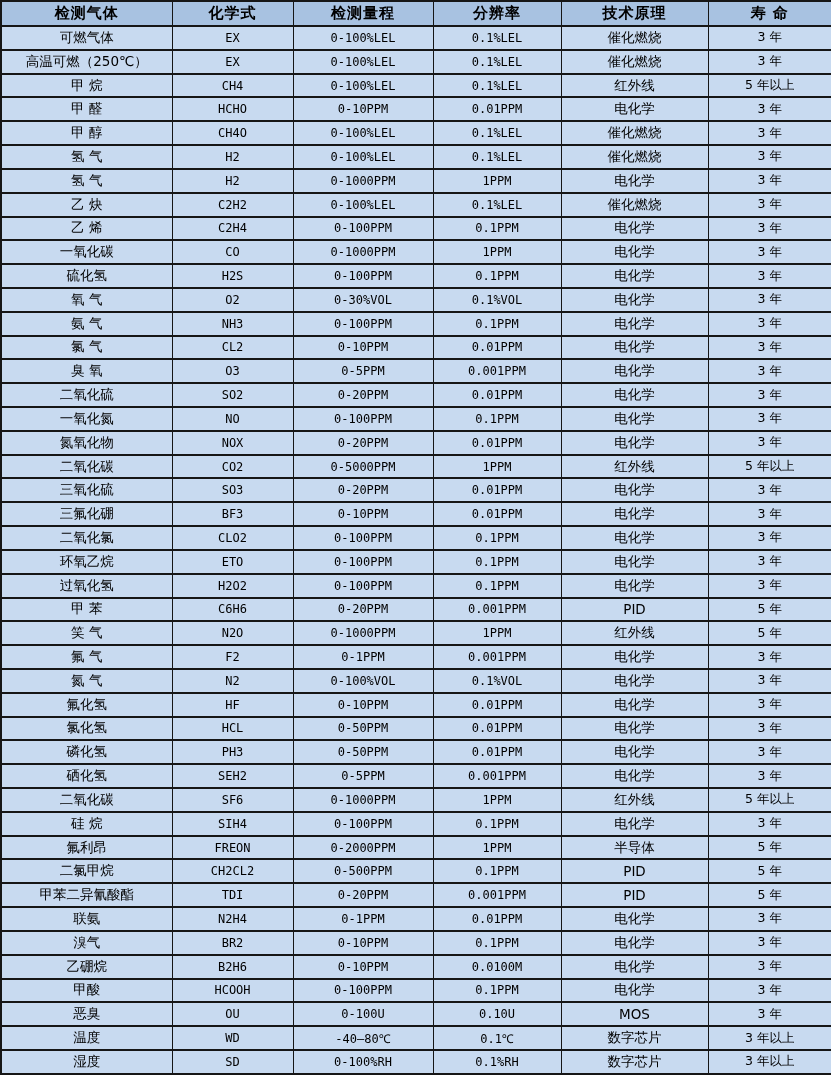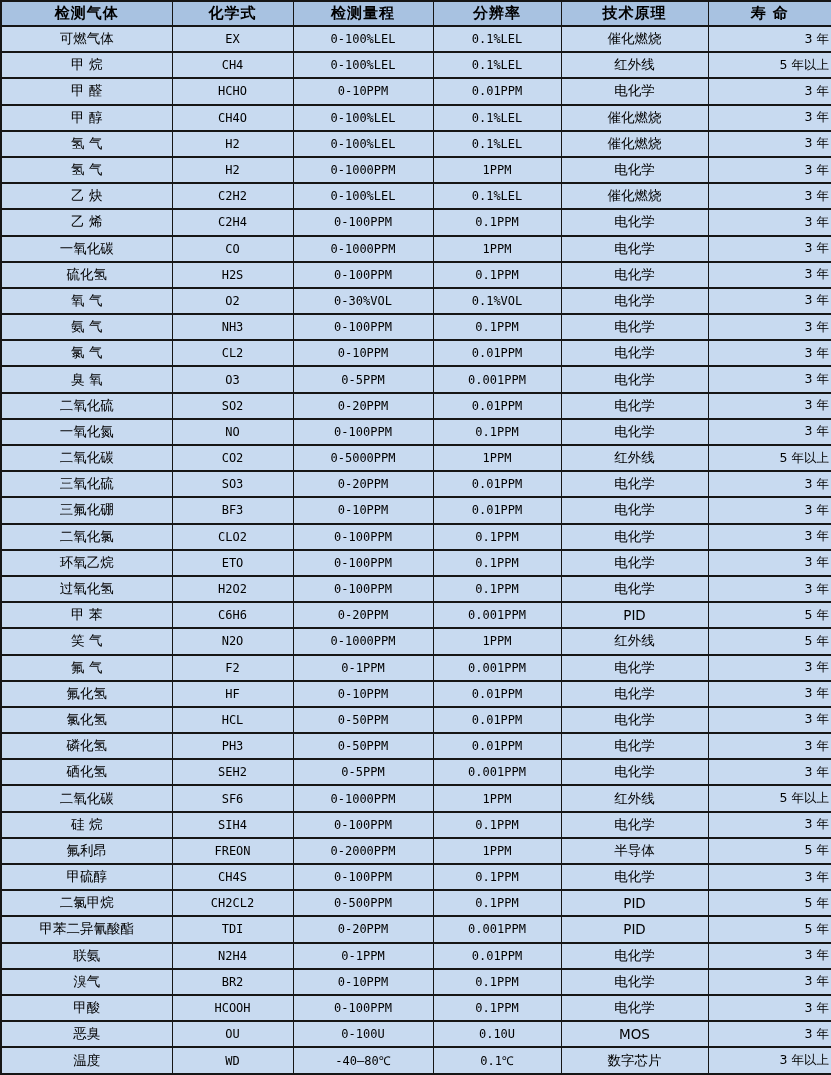--- a/index.html
+++ b/index.html
@@ -38,21 +38,21 @@
     letter-spacing: 1px;
   }
   td {
     font-family: "DejaVu Sans Mono", monospace;
     font-size: 12px;
   }
   td.c-gas, td.c-principle {
     font-family: "DejaVu Sans", sans-serif;
     font-size: 13.5px;
   }
-  td.c-lifespan { font-family: "DejaVu Sans", sans-serif; font-size: 12.5px; text-align: right; }
+  td.c-lifespan { font-family: "DejaVu Sans", sans-serif; font-size: 12.5px; }
 </style>
 </head>
 <body>
 
 <table class="spec">
   <colgroup>
     <col style="width:171px">
     <col style="width:121px">
     <col style="width:140px">
     <col style="width:128px">
@@ -73,20 +73,28 @@
 
   <tr>
       <td class="c-gas">可燃气体</td>
       <td class="c-formula">EX</td>
       <td class="c-range">0-100%LEL</td>
       <td class="c-resolution">0.1%LEL</td>
       <td class="c-principle">催化燃烧</td>
       <td class="c-lifespan">3 年</td>
     </tr>
       <tr>
+      <td class="c-gas">高温可燃（250℃）</td>
+      <td class="c-formula">EX</td>
+      <td class="c-range">0-100%LEL</td>
+      <td class="c-resolution">0.1%LEL</td>
+      <td class="c-principle">催化燃烧</td>
+      <td class="c-lifespan">3 年</td>
+    </tr>
+      <tr>
       <td class="c-gas">甲 烷</td>
       <td class="c-formula">CH4</td>
       <td class="c-range">0-100%LEL</td>
       <td class="c-resolution">0.1%LEL</td>
       <td class="c-principle">红外线</td>
       <td class="c-lifespan">5 年以上</td>
     </tr>
       <tr>
       <td class="c-gas">甲 醛</td>
       <td class="c-formula">HCHO</td>
@@ -189,20 +197,28 @@
       <td class="c-range">0-20PPM</td>
       <td class="c-resolution">0.01PPM</td>
       <td class="c-principle">电化学</td>
       <td class="c-lifespan">3 年</td>
     </tr>
       <tr>
       <td class="c-gas">一氧化氮</td>
       <td class="c-formula">NO</td>
       <td class="c-range">0-100PPM</td>
       <td class="c-resolution">0.1PPM</td>
+      <td class="c-principle">电化学</td>
+      <td class="c-lifespan">3 年</td>
+    </tr>
+      <tr>
+      <td class="c-gas">氮氧化物</td>
+      <td class="c-formula">NOX</td>
+      <td class="c-range">0-20PPM</td>
+      <td class="c-resolution">0.01PPM</td>
       <td class="c-principle">电化学</td>
       <td class="c-lifespan">3 年</td>
     </tr>
       <tr>
       <td class="c-gas">二氧化碳</td>
       <td class="c-formula">CO2</td>
       <td class="c-range">0-5000PPM</td>
       <td class="c-resolution">1PPM</td>
       <td class="c-principle">红外线</td>
       <td class="c-lifespan">5 年以上</td>
@@ -265,20 +281,28 @@
     </tr>
       <tr>
       <td class="c-gas">氟 气</td>
       <td class="c-formula">F2</td>
       <td class="c-range">0-1PPM</td>
       <td class="c-resolution">0.001PPM</td>
       <td class="c-principle">电化学</td>
       <td class="c-lifespan">3 年</td>
     </tr>
       <tr>
+      <td class="c-gas">氮 气</td>
+      <td class="c-formula">N2</td>
+      <td class="c-range">0-100%VOL</td>
+      <td class="c-resolution">0.1%VOL</td>
+      <td class="c-principle">电化学</td>
+      <td class="c-lifespan">3 年</td>
+    </tr>
+      <tr>
       <td class="c-gas">氟化氢</td>
       <td class="c-formula">HF</td>
       <td class="c-range">0-10PPM</td>
       <td class="c-resolution">0.01PPM</td>
       <td class="c-principle">电化学</td>
       <td class="c-lifespan">3 年</td>
     </tr>
       <tr>
       <td class="c-gas">氯化氢</td>
       <td class="c-formula">HCL</td>
@@ -319,28 +343,20 @@
       <td class="c-principle">电化学</td>
       <td class="c-lifespan">3 年</td>
     </tr>
       <tr>
       <td class="c-gas">氟利昂</td>
       <td class="c-formula">FREON</td>
       <td class="c-range">0-2000PPM</td>
       <td class="c-resolution">1PPM</td>
       <td class="c-principle">半导体</td>
       <td class="c-lifespan">5 年</td>
-    </tr>
-      <tr>
-      <td class="c-gas">甲硫醇</td>
-      <td class="c-formula">CH4S</td>
-      <td class="c-range">0-100PPM</td>
-      <td class="c-resolution">0.1PPM</td>
-      <td class="c-principle">电化学</td>
-      <td class="c-lifespan">3 年</td>
     </tr>
       <tr>
       <td class="c-gas">二氯甲烷</td>
       <td class="c-formula">CH2CL2</td>
       <td class="c-range">0-500PPM</td>
       <td class="c-resolution">0.1PPM</td>
       <td class="c-principle">PID</td>
       <td class="c-lifespan">5 年</td>
     </tr>
       <tr>
@@ -361,20 +377,28 @@
     </tr>
       <tr>
       <td class="c-gas">溴气</td>
       <td class="c-formula">BR2</td>
       <td class="c-range">0-10PPM</td>
       <td class="c-resolution">0.1PPM</td>
       <td class="c-principle">电化学</td>
       <td class="c-lifespan">3 年</td>
     </tr>
       <tr>
+      <td class="c-gas">乙硼烷</td>
+      <td class="c-formula">B2H6</td>
+      <td class="c-range">0-10PPM</td>
+      <td class="c-resolution">0.0100M</td>
+      <td class="c-principle">电化学</td>
+      <td class="c-lifespan">3 年</td>
+    </tr>
+      <tr>
       <td class="c-gas">甲酸</td>
       <td class="c-formula">HCOOH</td>
       <td class="c-range">0-100PPM</td>
       <td class="c-resolution">0.1PPM</td>
       <td class="c-principle">电化学</td>
       <td class="c-lifespan">3 年</td>
     </tr>
       <tr>
       <td class="c-gas">恶臭</td>
       <td class="c-formula">OU</td>
@@ -384,14 +408,22 @@
       <td class="c-lifespan">3 年</td>
     </tr>
       <tr>
       <td class="c-gas">温度</td>
       <td class="c-formula">WD</td>
       <td class="c-range">-40—80℃</td>
       <td class="c-resolution">0.1℃</td>
       <td class="c-principle">数字芯片</td>
       <td class="c-lifespan">3 年以上</td>
     </tr>
+      <tr>
+      <td class="c-gas">湿度</td>
+      <td class="c-formula">SD</td>
+      <td class="c-range">0-100%RH</td>
+      <td class="c-resolution">0.1%RH</td>
+      <td class="c-principle">数字芯片</td>
+      <td class="c-lifespan">3 年以上</td>
+    </tr>
     </tbody>
 </table>
 
 </body></html>

